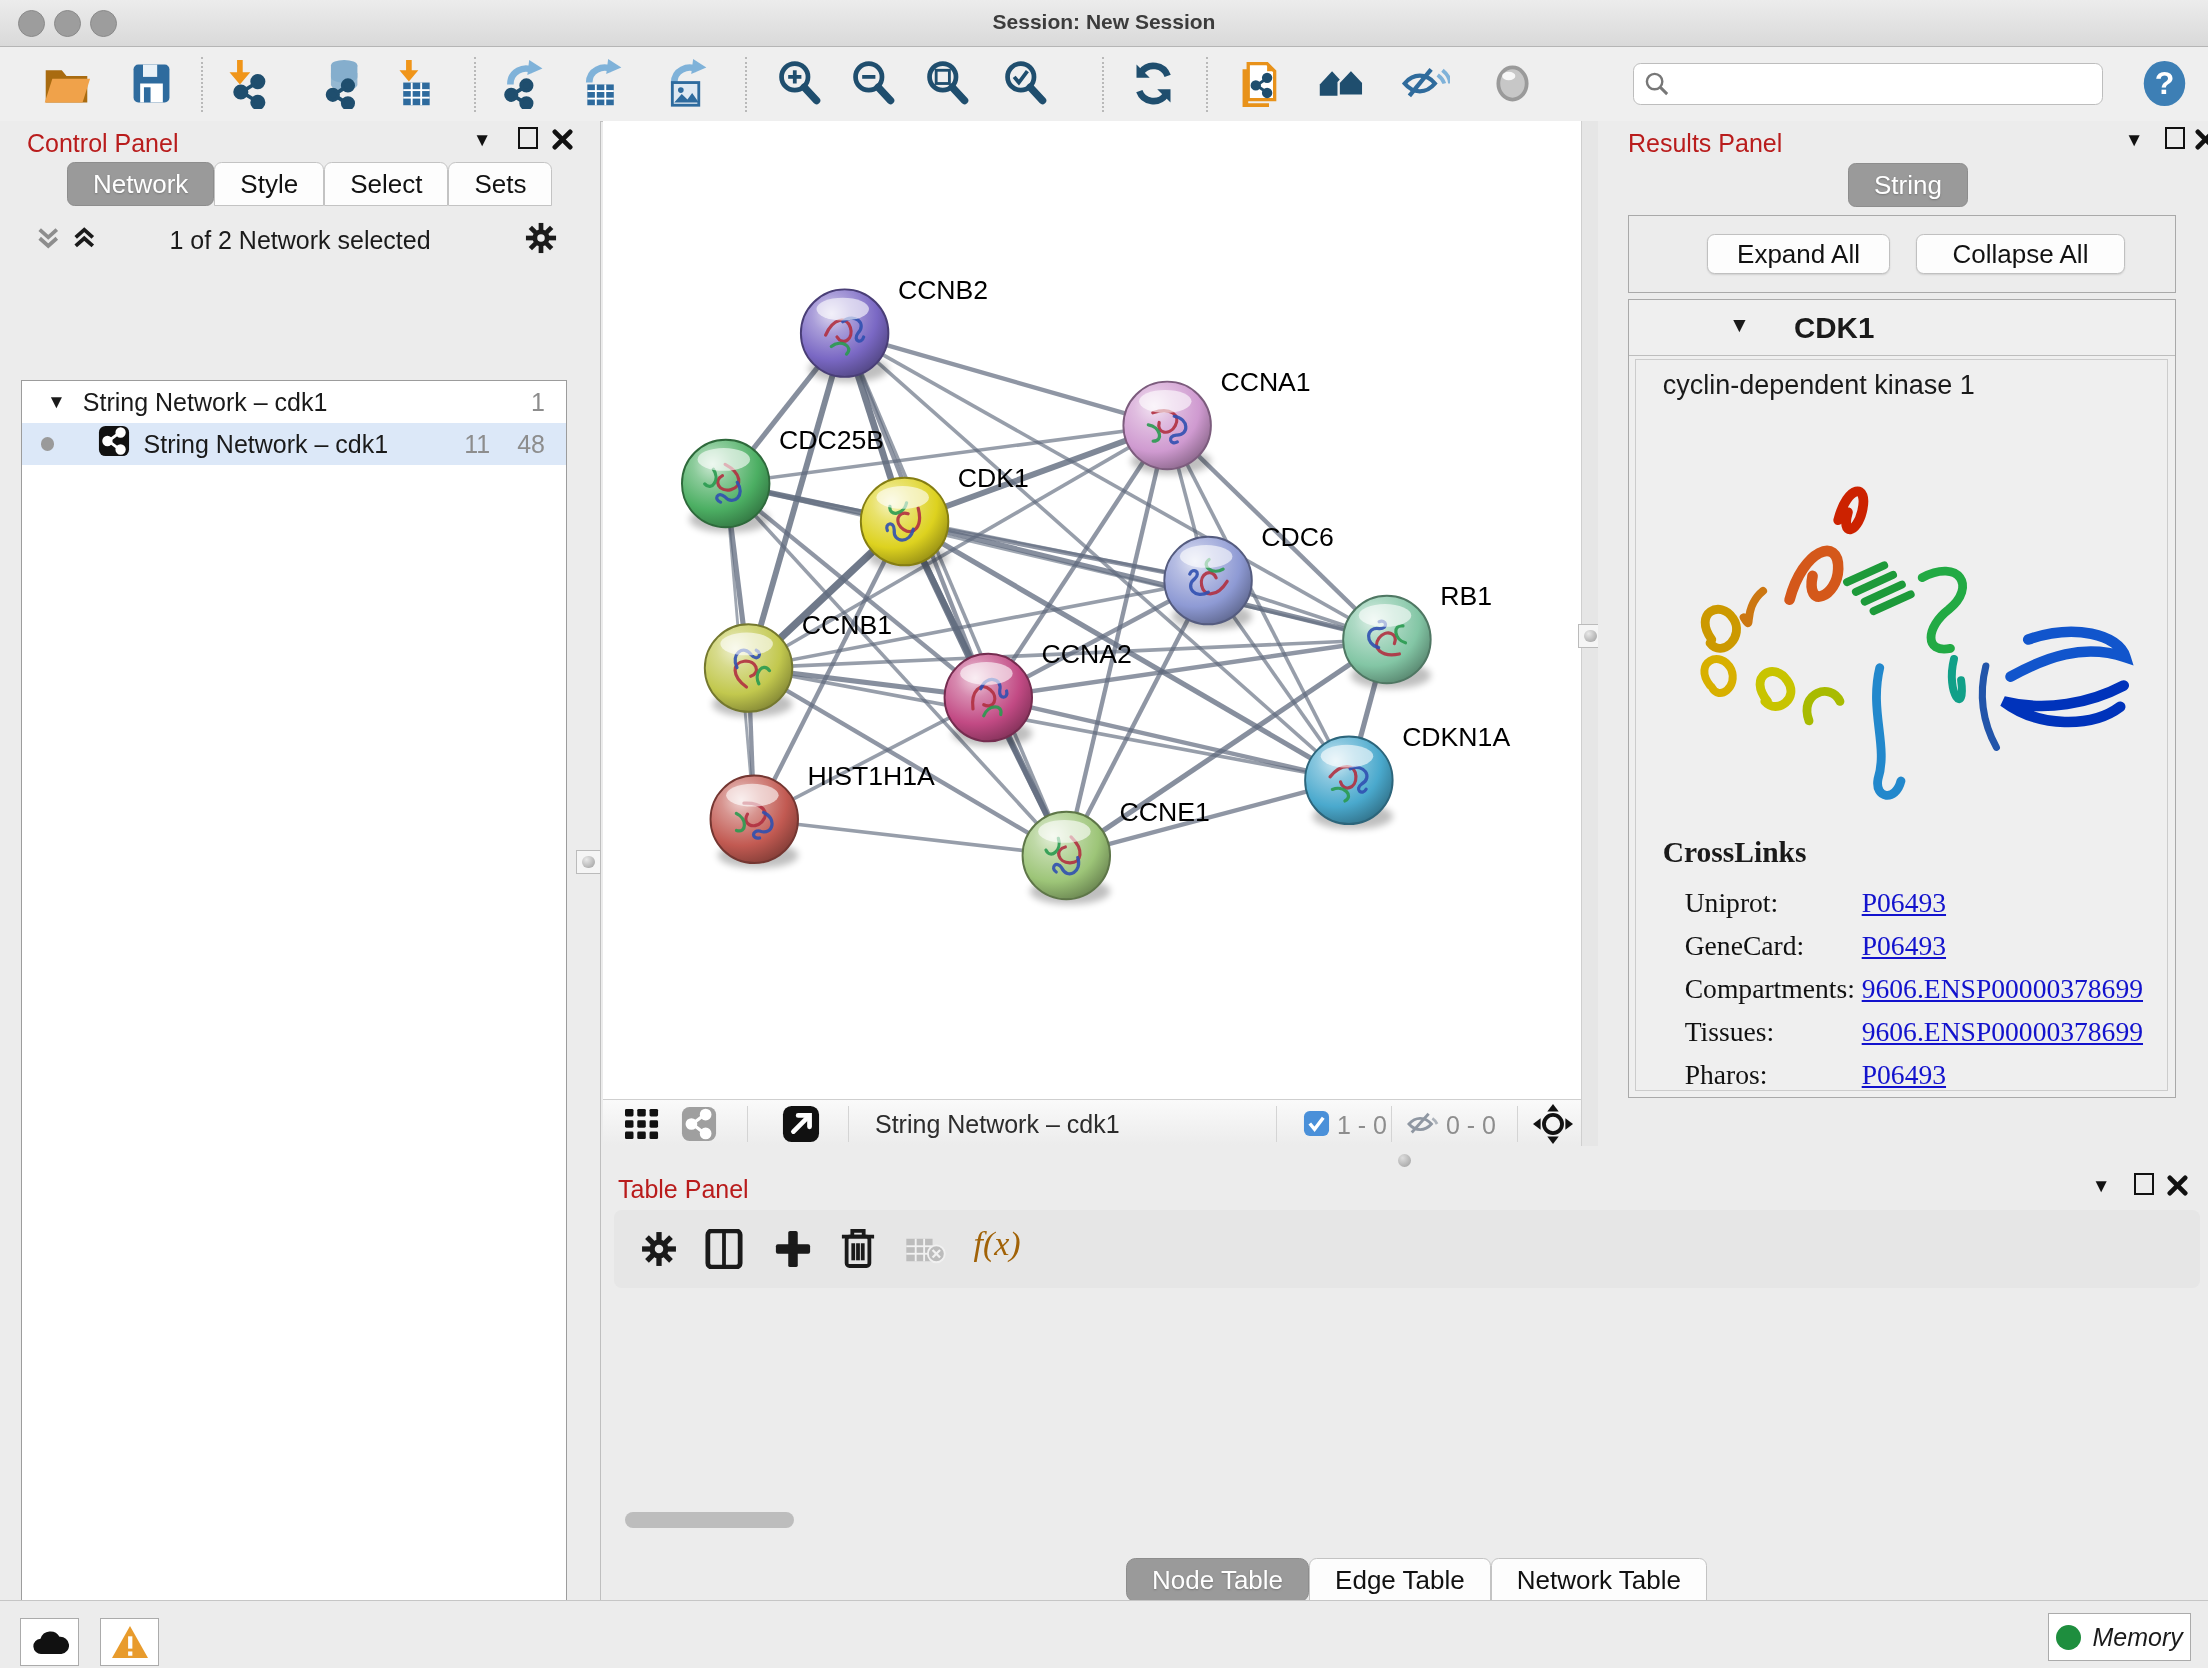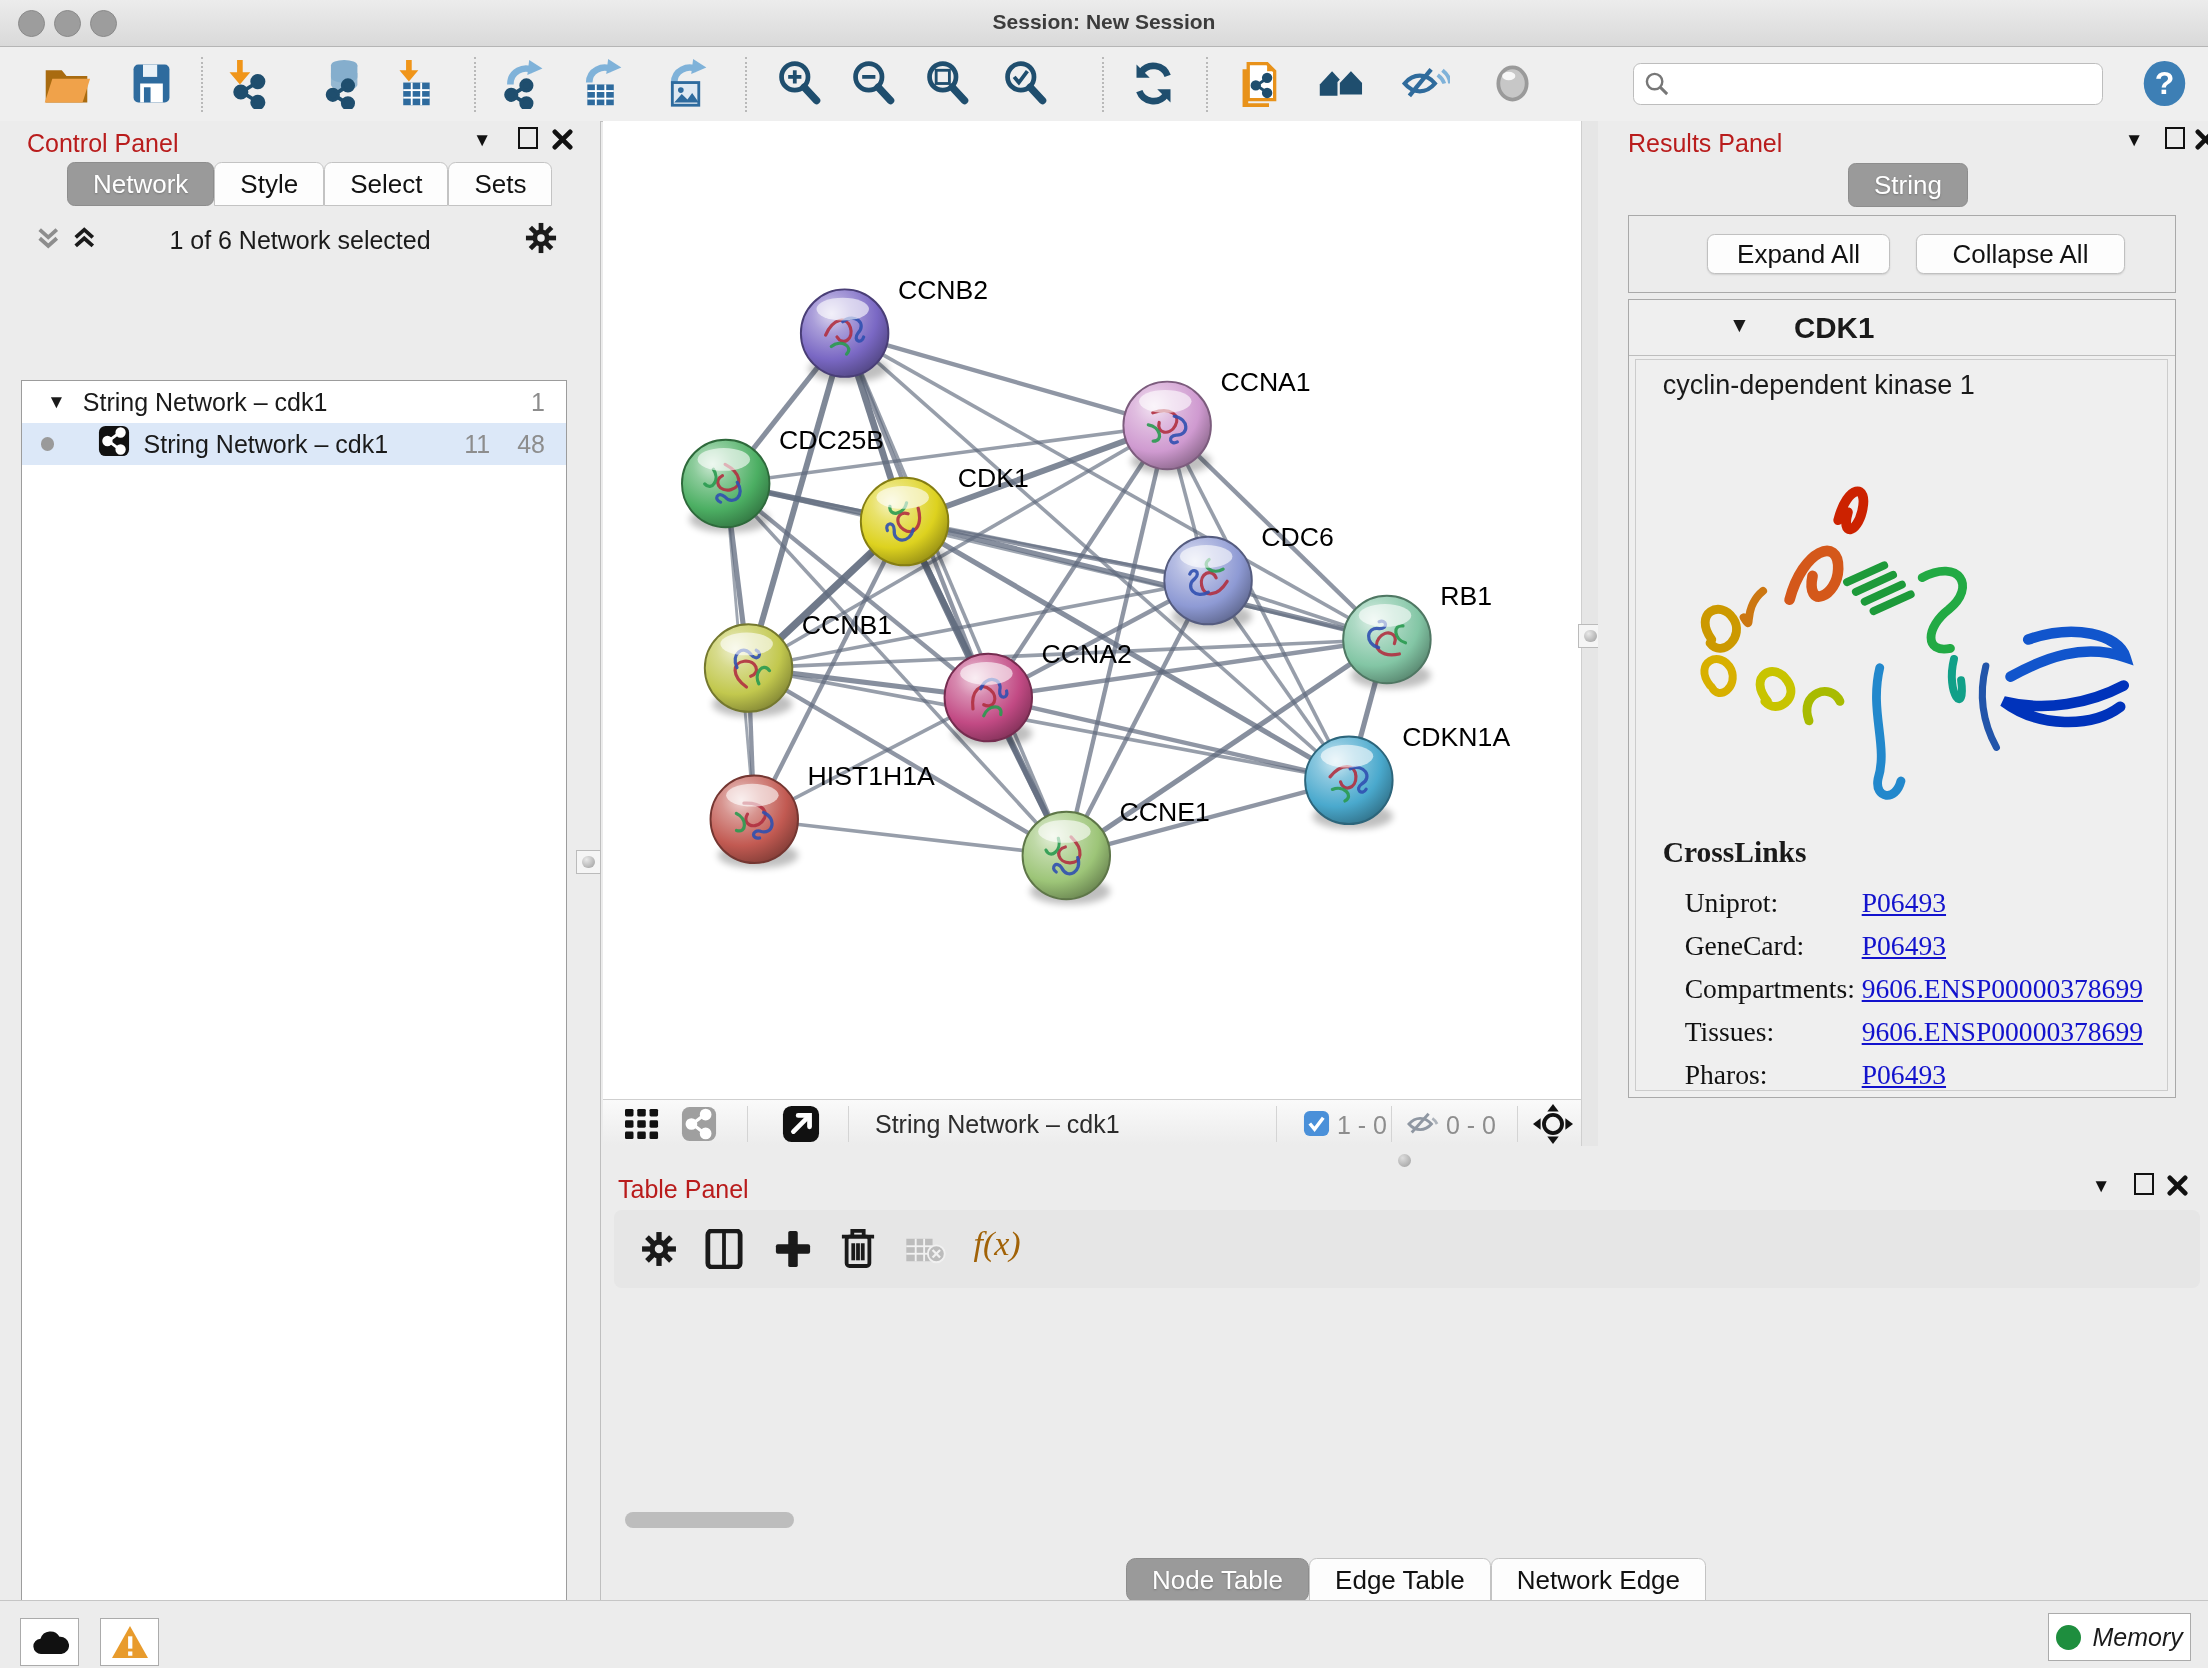--- a/index.html
+++ b/index.html
@@ -259,21 +259,21 @@
               <path d="M6 15l9 8 9-8"></path>
             </g>
           </svg></div>
       <div class="abs" style="left:70px;top:5.7px;">
         <svg width="28.5" height="28.5" viewBox="0 0 30 30">
             <g fill="none" stroke="#1a1a1a" stroke-width="4">
               <path d="M6 23l9-8 9 8"></path>
               <path d="M6 14l9-8 9 8"></path>
             </g>
           </svg></div>
-      <div class="abs" style="left:0;width:600px;text-align:center;top:7.6px;font-size:25px;">1 of 6 Network selected</div>
+      <div class="abs" style="left:0;width:600px;text-align:center;top:7.6px;font-size:25px;">1 of 2 Network selected</div>
       <div class="abs" style="left:525px;top:3.8px;">
         <svg width="32" height="32" viewBox="0 0 34 34">
             <g fill="#1a1a1a">
               <circle cx="17" cy="17" r="9"></circle>
               <g>
                 <rect x="14.5" y="1" width="5" height="8"></rect>
                 <rect x="14.5" y="25" width="5" height="8"></rect>
                 <rect x="1" y="14.5" width="8" height="5"></rect>
                 <rect x="25" y="14.5" width="8" height="5"></rect>
                 <rect x="14.5" y="1" width="5" height="8" transform="rotate(45 17 17)"></rect>
@@ -777,21 +777,21 @@
             </g>
           </svg></div>
       <div class="abs" style="left:360px;top:15px;font-family:'Liberation Serif',serif;font-style:italic;font-size:34px;color:#a16207;">f(x)</div>
     </div>
 
     <div class="hscroll abs" style="left:22px;top:340px;"></div>
 
     <div class="abs" style="left:523px;top:386px;display:flex;">
       <div class="tab active" style="border-radius:9.5px;">Node Table</div>
       <div class="tab">Edge Table</div>
-      <div class="tab">Network Edge</div>
+      <div class="tab">Network Table</div>
     </div>
   </div>
 
   <div class="abs statusbar">
     <div class="stbtn abs" style="left:20px;top:17px;width:57px;height:46px;">
       <svg width="38" height="27" viewBox="0 0 40 28">
           <path d="M11 26a8 8 0 0 1-1-16 11 11 0 0 1 20-2 7.5 7.5 0 0 1 2 18z" fill="#111"></path>
         </svg>
       </div>
     <div class="stbtn abs" style="left:100px;top:17px;width:57px;height:46px;">

